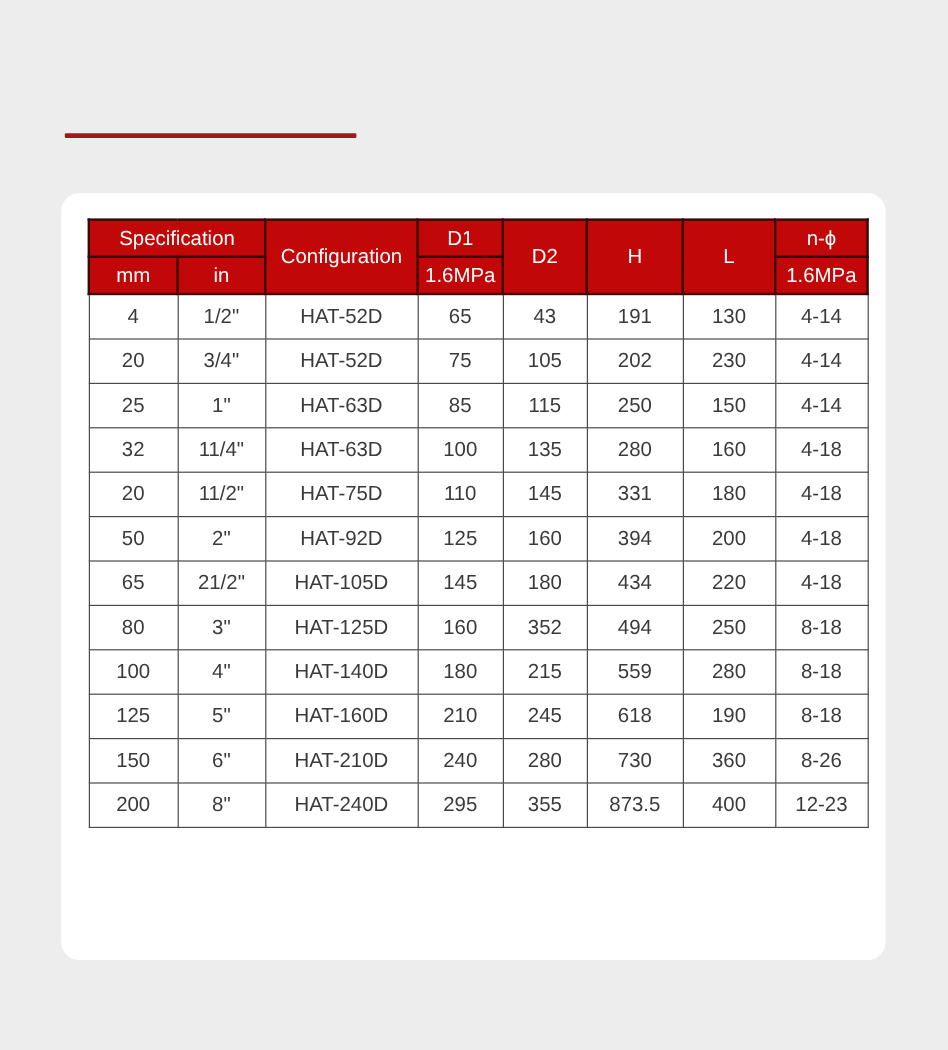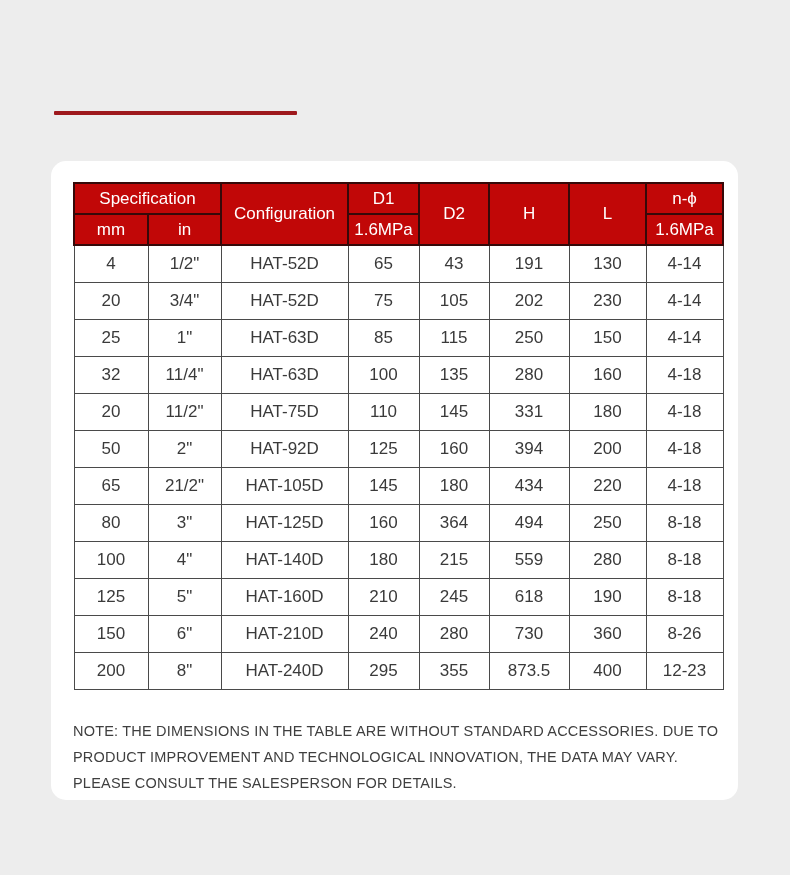--- a/index.html
+++ b/index.html
@@ -160,21 +160,21 @@
             <td>180</td>
             <td>434</td>
             <td>220</td>
             <td>4-18</td>
           </tr>
           <tr>
             <td>80</td>
             <td>3"</td>
             <td>HAT-125D</td>
             <td>160</td>
-            <td>364</td>
+            <td>352</td>
             <td>494</td>
             <td>250</td>
             <td>8-18</td>
           </tr>
           <tr>
             <td>100</td>
             <td>4"</td>
             <td>HAT-140D</td>
             <td>180</td>
             <td>215</td>
@@ -208,17 +208,16 @@
             <td>HAT-240D</td>
             <td>295</td>
             <td>355</td>
             <td>873.5</td>
             <td>400</td>
             <td>12-23</td>
           </tr>
         </tbody>
     </table>
 
-    <p class="note">NOTE: THE DIMENSIONS IN THE TABLE ARE WITHOUT STANDARD ACCESSORIES. DUE TO PRODUCT IMPROVEMENT AND TECHNOLOGICAL INNOVATION, THE DATA MAY VARY. PLEASE CONSULT THE SALESPERSON FOR DETAILS.</p>
 
   </div>
 
 </div>
 
 </body></html>

